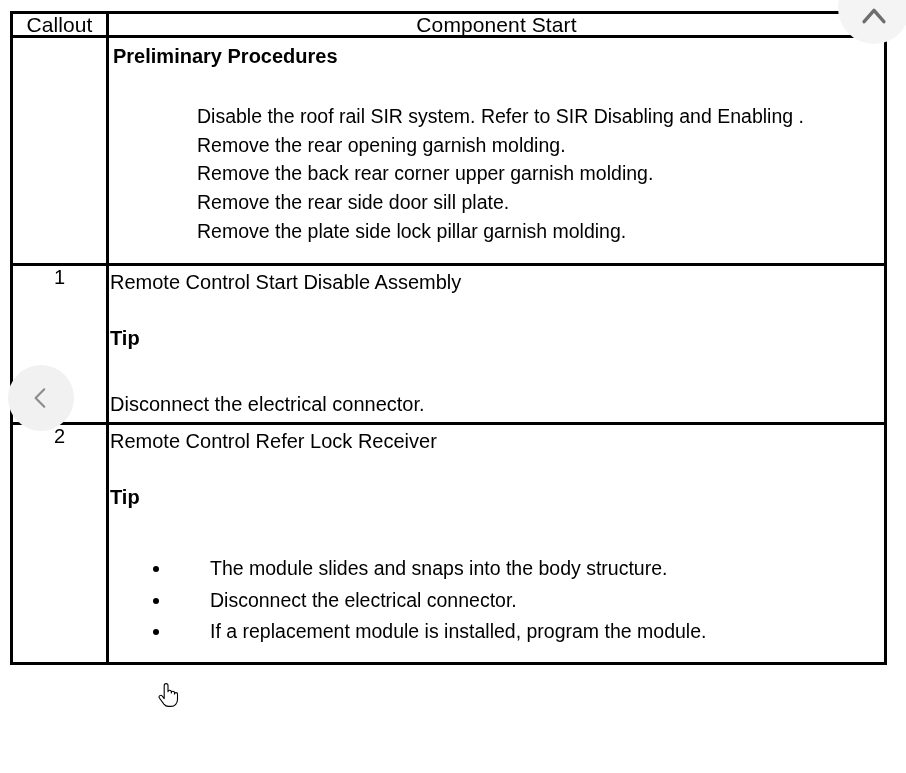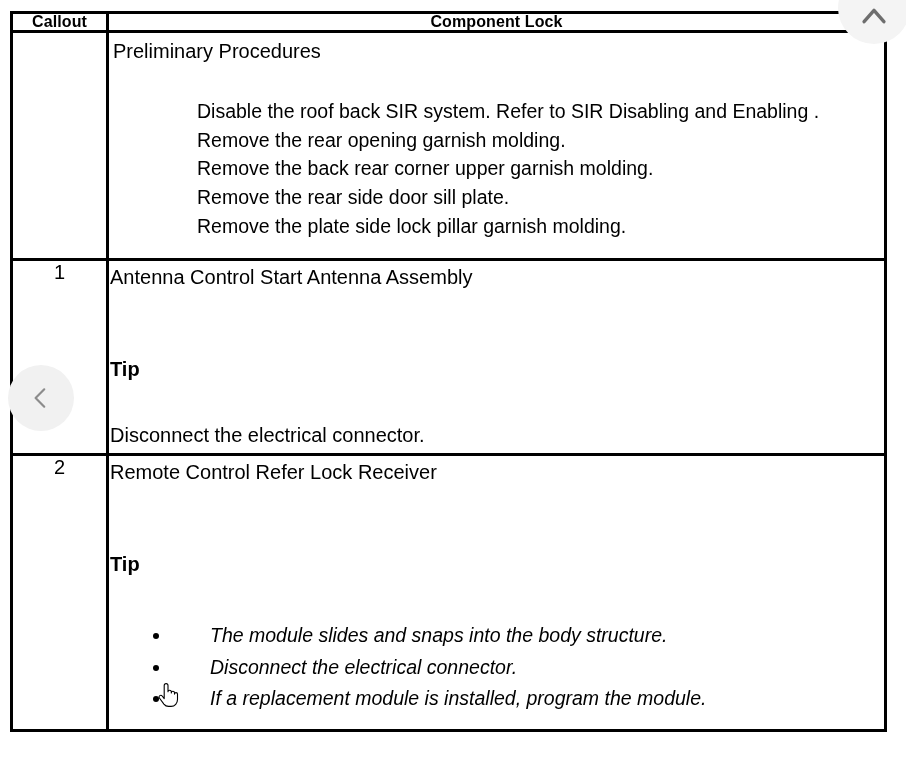--- a/index.html
+++ b/index.html
@@ -40,22 +40,22 @@
   #procedure-table td,
   #procedure-table th {
     border: 3px solid #000000;
     background: #ffffff;
     vertical-align: top;
     padding: 0;
   }
 
   
   th.hd {
-    font-size: 16px;
-    font-weight: bold;
+    font-size: 21px;
+    font-weight: normal;
     line-height: 1;
     padding: 7px 4px 9px 4px;
     text-align: center;
     vertical-align: middle;
     letter-spacing: .1px;
   }
   th.hd-callout { text-align: center; }
   th.hd-name    { text-align: center; }
 
   
@@ -65,21 +65,21 @@
     font-size: 20px;
     position: relative;
   }
   td.body-cell {
     padding: 6px 8px 10px 8px;
   }
 
   
   .prelim-title {
     font-size: 20px;
-    font-weight: normal;
+    font-weight: bold;
     margin: 7px 0 0 4px;
     line-height: 1.15;
   }
   ol.prelim-list {
     margin: 34px 0 18px 0;
     padding: 0 0 0 62px;
     list-style: decimal;
     font-size: 19.5px;
     line-height: 1.47;
   }
@@ -95,34 +95,33 @@
   
   .comp-name {
     font-size: 20px;
     line-height: 1.2;
     margin: 4px 0 0 1px;
   }
   .tip-label {
     font-size: 20px;
     font-weight: bold;
     line-height: 1.2;
-    margin: 68px 0 0 1px;
+    margin: 32px 0 0 1px;
   }
   .tip-text {
     font-size: 20px;
     line-height: 1.2;
     margin: 42px 0 6px 1px;
   }
   ul.tip-bullets {
     margin: 44px 0 14px 0;
     padding: 0 0 0 63px;
     list-style: disc;
     font-size: 19.5px;
     line-height: 1.62;
-    font-style: italic;
   }
   ul.tip-bullets li {
     padding-left: 38px;
   }
 
   
   .round-nav {
     position: absolute;
     width: 66px;
     height: 66px;
@@ -170,44 +169,44 @@
 
   <table id="procedure-table">
     <colgroup>
       <col class="c-callout">
       <col class="c-name">
     </colgroup>
 
     <thead>
       <tr>
         <th class="hd hd-callout">Callout</th>
-        <th class="hd hd-name">Component Lock</th>
+        <th class="hd hd-name">Component Start</th>
       </tr>
     </thead>
 
     <tbody>
 
       <tr>
         <td class="callout-cell"></td>
         <td class="body-cell">
           <div class="prelim-title">Preliminary Procedures</div>
           <ol class="prelim-list">
-            <li>Disable the roof back SIR system. Refer to SIR Disabling and Enabling .</li>
+            <li>Disable the roof rail SIR system. Refer to SIR Disabling and Enabling .</li>
             <li>Remove the rear opening garnish molding.</li>
             <li>Remove the back rear corner upper garnish molding.</li>
             <li>Remove the rear side door sill plate.</li>
             <li>Remove the plate side lock pillar garnish molding.</li>
           </ol>
         </td>
       </tr>
 
       <tr>
         <td class="callout-cell">1</td>
         <td class="body-cell">
-          <div class="comp-name">Antenna Control Start Antenna Assembly</div>
+          <div class="comp-name">Remote Control Start Disable Assembly</div>
           <div class="tip-label">Tip</div>
           <div class="tip-text">Disconnect the electrical connector.</div>
         </td>
       </tr>
 
       <tr>
         <td class="callout-cell">2</td>
         <td class="body-cell">
           <div class="comp-name">Remote Control Refer Lock Receiver</div>
           <div class="tip-label">Tip</div>

